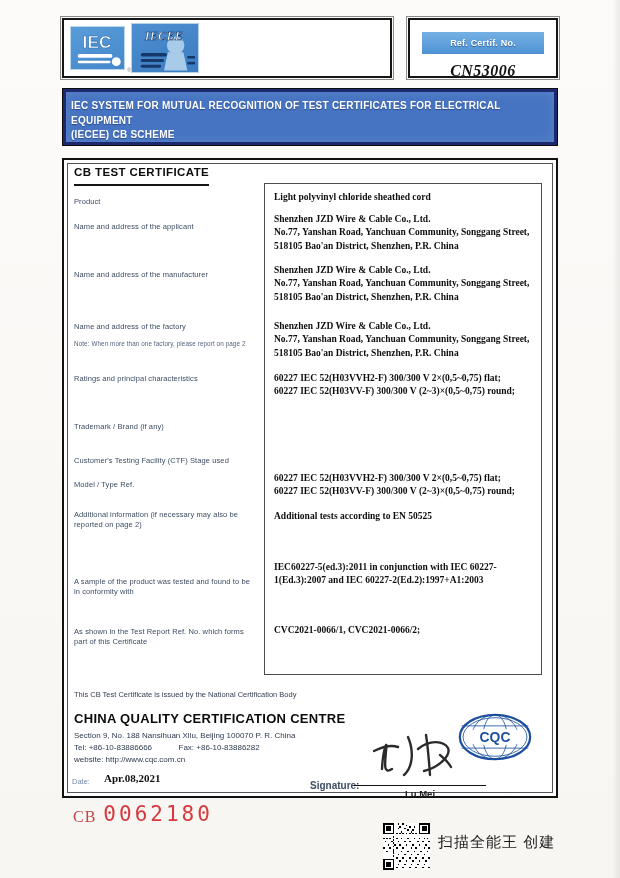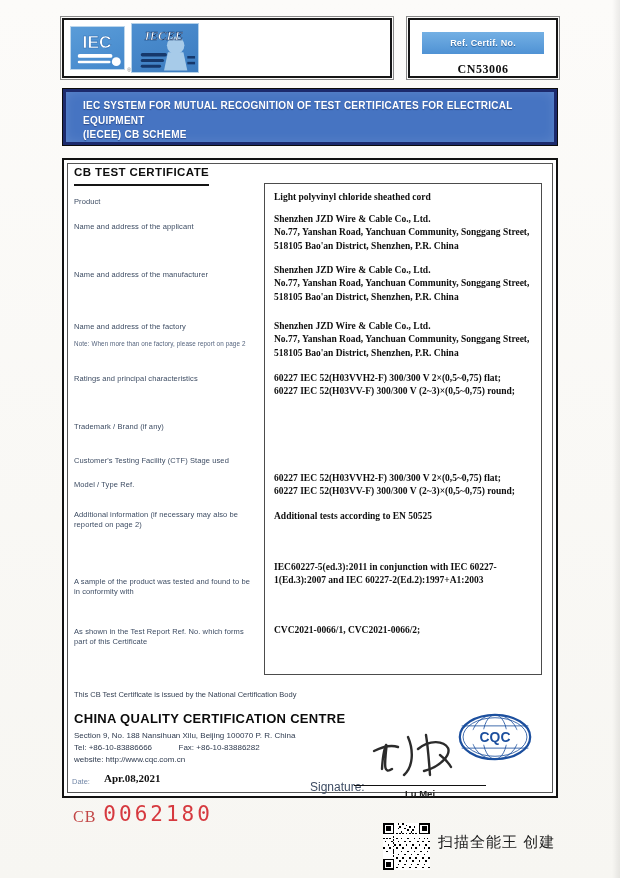--- a/index.html
+++ b/index.html
@@ -36,30 +36,30 @@
     position:absolute; left:408px; top:18px; width:150px; height:60px;
     background:#fff; border:2px solid #161616; outline:1px solid #8a8a8a; outline-offset:1px;
     padding:12px;
   }
   .ref-head{
     height:22px; background:linear-gradient(180deg,#74b0e4 0%,#4f92d4 100%);
     color:#fff; font-size:9px; font-weight:bold; text-align:center; line-height:22px;
     text-shadow:0 1px 1px #2a5c96; letter-spacing:.2px;
   }
   .ref-val{
-    font-family:"Liberation Serif", serif; font-weight:bold; font-size:12px;
-    text-align:center; margin-top:8px; color:#111; letter-spacing:.5px;
+    font-family:"Liberation Serif", serif; font-weight:bold; font-size:16px;
+    text-align:center; margin-top:8px; color:#111; letter-spacing:.5px;font-style:italic;
   }
 
   
   .banner{
     position:absolute; left:62px; top:88px; width:496px; height:58px;
     background:#4674c2; border:1px solid #0c0c0c;
     box-shadow:inset 0 0 0 3px #1c2a6d, inset 0 0 14px rgba(255,255,255,.18);
-    color:#fff; padding:10px 12px 0 20px;
+    color:#fff; padding:10px 12px 0 8px;
   }
   .banner p{ font-size:10px; font-weight:bold; letter-spacing:.25px; line-height:1.45;
     text-shadow:0 1px 1px #2a4a8a; }
 
   
   .main-box{
     position:absolute; left:62px; top:158px; width:496px; height:640px;
     background:#fff; border:2px solid #111; outline:1px solid #555; outline-offset:-6px;
   }
   .cb-title{
@@ -84,21 +84,21 @@
 
   
   .issued{ position:absolute; left:10px; top:530px; font-size:7.5px; color:#333f52; }
   .ncb-name{ position:absolute; left:10px; top:551px; font-size:13px; font-weight:bold;
     letter-spacing:.3px; color:#0b0b0b; }
   .ncb-line{ position:absolute; left:10px; font-size:8px; color:#2e3a4e; }
   .cqc-logo{ position:absolute; left:392px; top:552px; width:78px; height:50px; }
   .date-lbl{ position:absolute; left:8px; top:617px; font-size:7.5px; color:#7388a8; }
   .date-val{ position:absolute; left:40px; top:612px; font-family:"Liberation Serif", serif;
     font-weight:bold; font-size:11px; color:#111; }
-  .sig-lbl{ position:absolute; left:246px; top:620px; font-size:12px; color:#3d4c63; }
+  .sig-lbl{ position:absolute; left:246px; top:620px; font-size:10px; color:#3d4c63;font-weight:bold; }
   .sig-scribble{ position:absolute; left:288px; top:565px; width:134px; height:58px; }
   .sig-line{ position:absolute; left:290px; top:625px; width:132px; border-top:1.6px solid #111; }
   .signatory{ position:absolute; left:290px; top:628px; width:132px; text-align:center;
     font-size:9.5px; font-weight:bold; color:#222; }
 
   
   .serial{ position:absolute; left:73px; top:802px; display:flex; align-items:flex-start; gap:7px; }
   .serial-prefix{ font-family:"Liberation Serif", serif; font-size:16px; color:#c24646;
     letter-spacing:1px; margin-top:6px; }
   .serial-num{ font-family:"DejaVu Sans Mono", monospace; font-size:21px; color:#d6393f;

